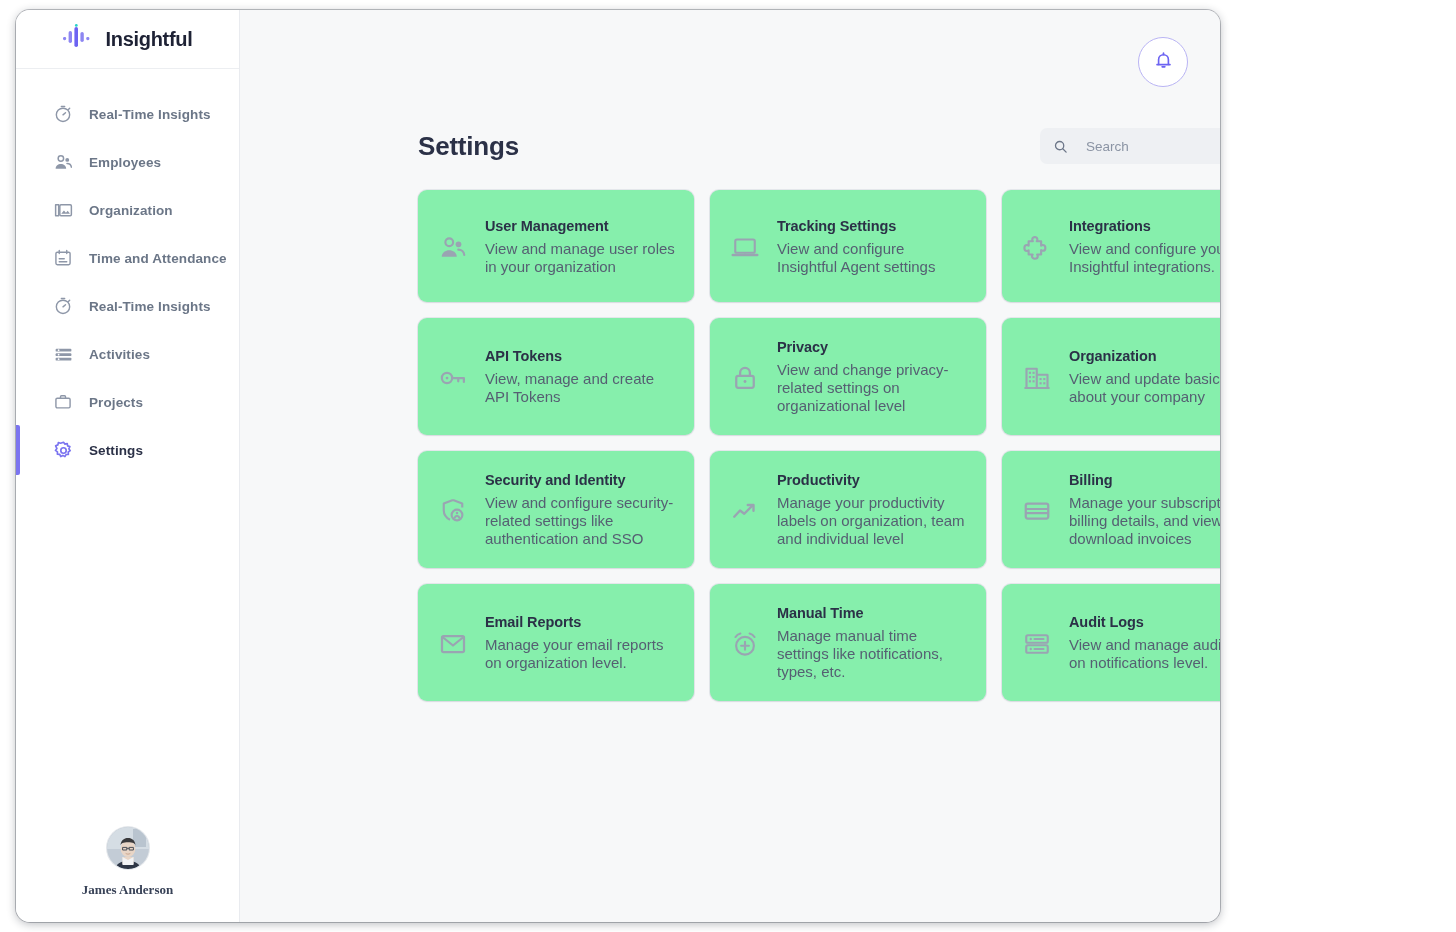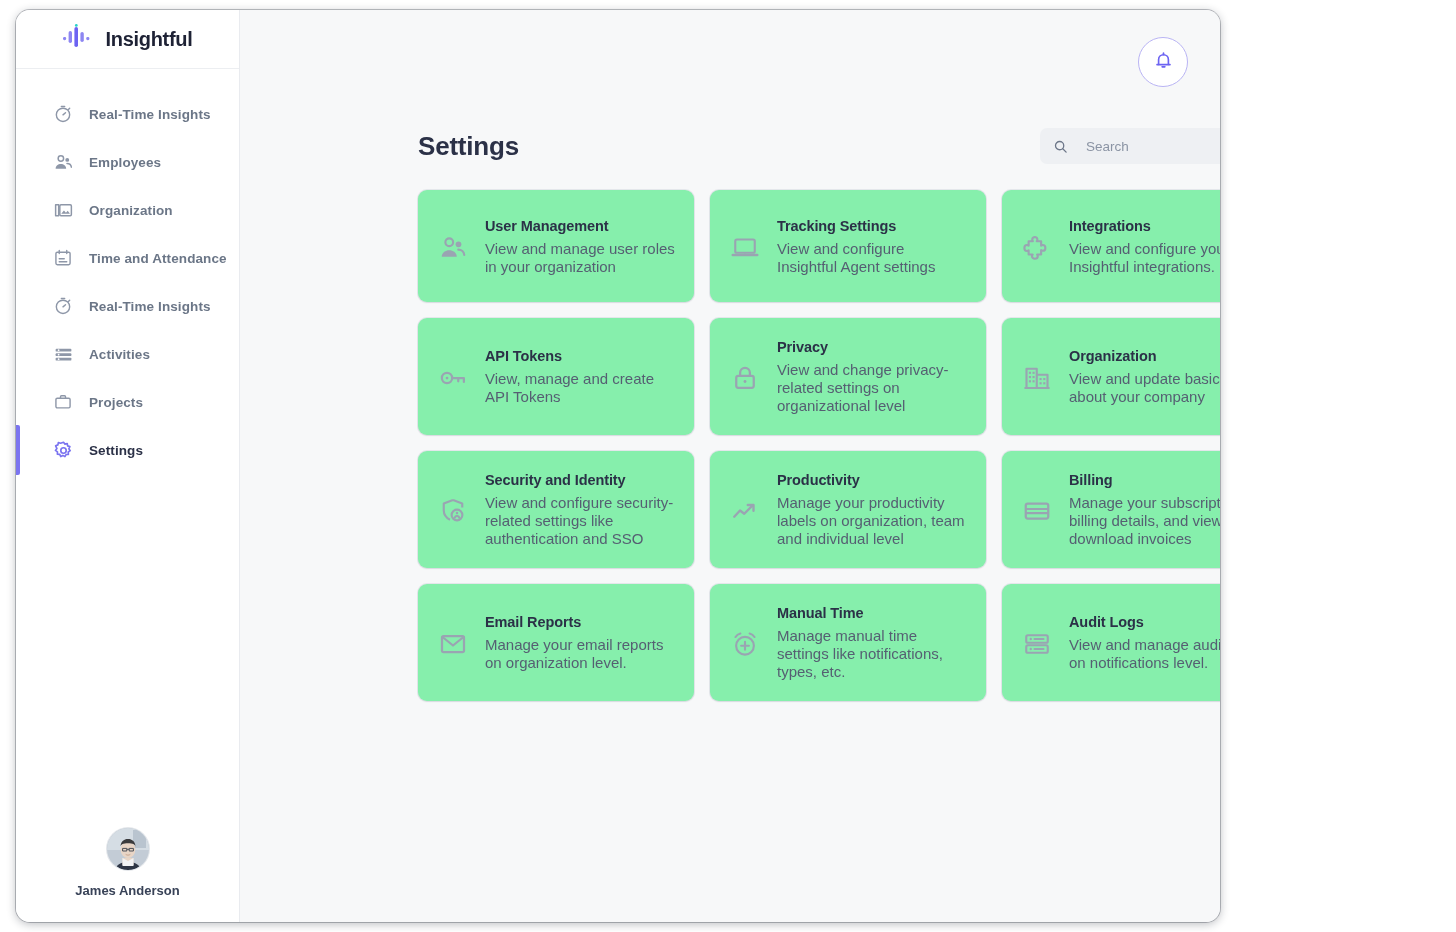--- a/index.html
+++ b/index.html
@@ -102,20 +102,21 @@
     border-radius: 50%;
     overflow: hidden;
     background: #cdd5dd;
     box-shadow: 0 0 0 1px #e3e6ea;
     position: relative;
   }
   .user-name {
     font-size: 13px;
     font-weight: 700;
     color: #384257;
+    font-family: Liberation Serif, serif;
   }
 
   
   .main {
     position: relative;
     flex: 1 1 auto;
     height: 100%;
     background: #f7f8f9;
     overflow: hidden;
   }

